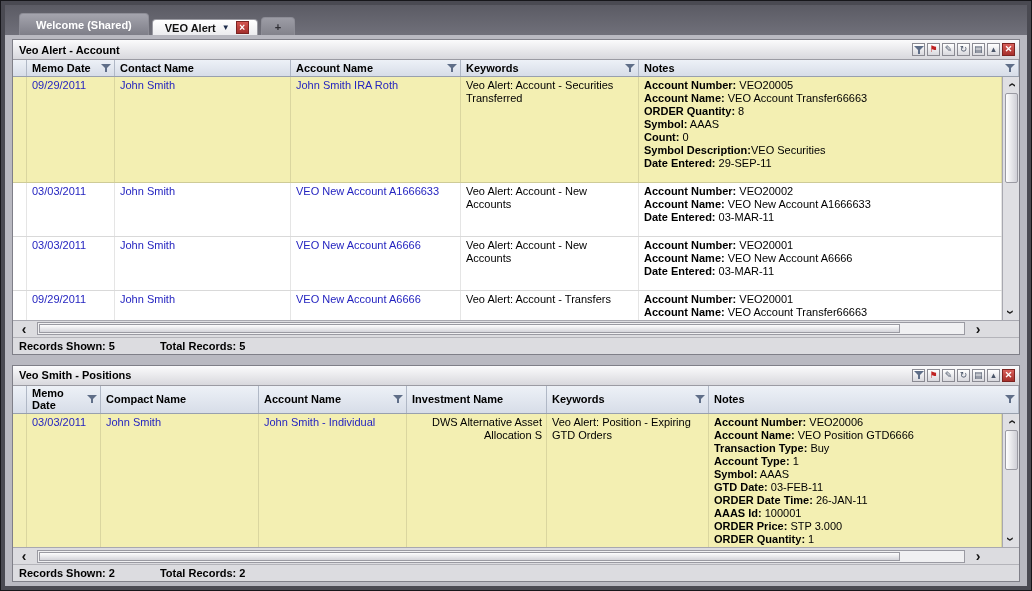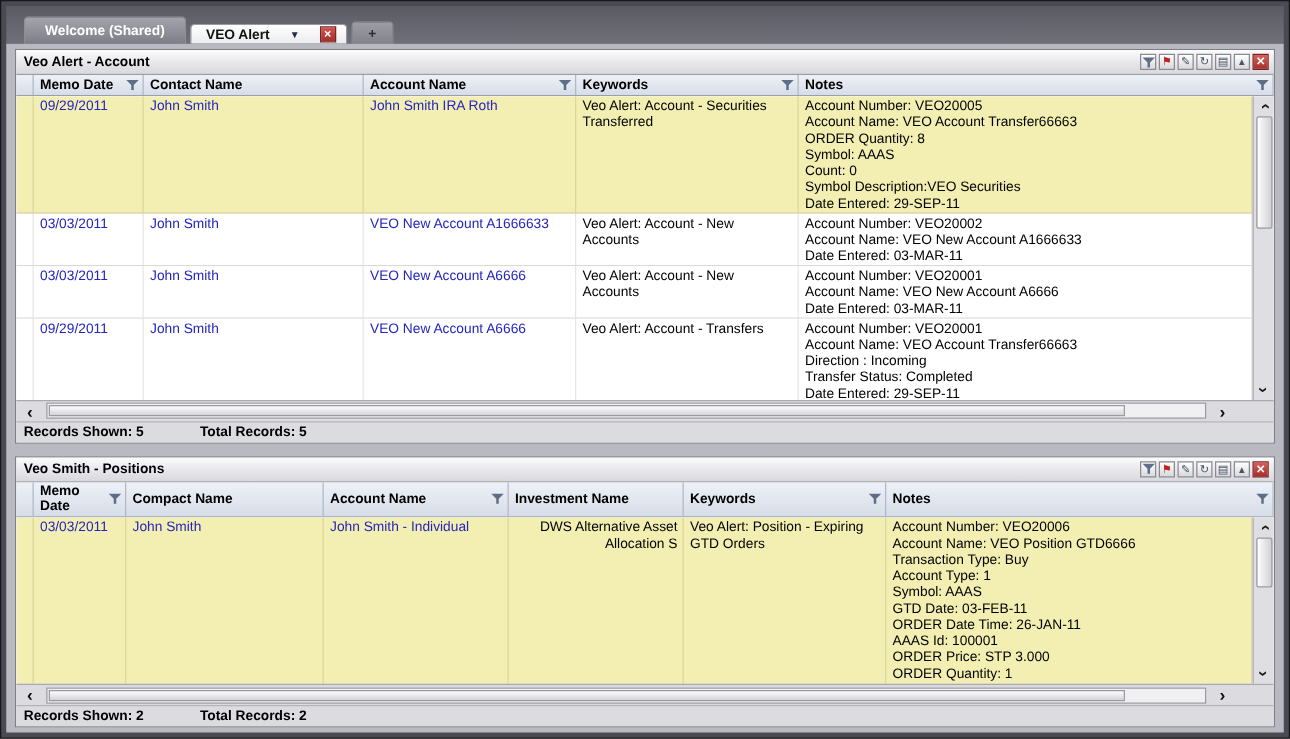--- a/index.html
+++ b/index.html
@@ -2,21 +2,21 @@
 <html><head>
 <meta charset="utf-8">
 <style>
   * { margin:0; padding:0; box-sizing:border-box; }
   body { font-family:"Liberation Sans", sans-serif; background:#808088; }
   .window { width:1032px; height:591px; background:#4a4a52; border:1px solid #17171b; padding:4px; display:flex; flex-direction:column; }
   
   .tabbar { height:30px; background:linear-gradient(#5b5b64,#70707a); display:flex; align-items:flex-end; padding-left:14px; gap:3px; }
   .tab { border-radius:4px 4px 0 0; font-size:11px; font-weight:bold; display:flex; align-items:center; cursor:pointer; }
   .tab.inactive { background:linear-gradient(#a4a4ad,#7e7e88); color:#fff; height:22px; padding:0 16px; border:1px solid #8d8d96; border-bottom:none; }
-  .tab.active { background:linear-gradient(#ffffff,#ececef); color:#111; height:16px; padding:0 8px 0 12px; gap:16px; border:1px solid #9a9aa2; border-bottom:none; }
+  .tab.active { background:linear-gradient(#ffffff,#ececef); color:#111; height:16px; padding:0 8px 0 12px; gap:6px; border:1px solid #9a9aa2; border-bottom:none; }
   .tab.plus { background:linear-gradient(#9c9ca5,#83838c); color:#2e2e34; height:18px; padding:0 13px; border:1px solid #8d8d96; border-bottom:none; }
   .tab-dd { color:#1c2b4a; font-size:8px; }
   .tab-x { width:13px; height:13px; background:linear-gradient(#d4544f,#a32f2c); border:1px solid #7c2321; color:#fff; font-size:10px; font-weight:bold; display:flex; align-items:center; justify-content:center; line-height:1; }
   
   .content { flex:1; background:#b9b9c1; padding:4px 7px; display:flex; flex-direction:column; overflow:hidden; }
   .panel { background:#fff; border:1px solid #7f7f88; display:flex; flex-direction:column; overflow:hidden; }
   .panel.p1 { height:317px; }
   .panel.p2 { height:218px; margin-top:10px; }
   .panel-header { height:20px; flex:0 0 20px; background:linear-gradient(#fbfbfc,#d8d8dd); border-bottom:1px solid #9b9ba3; display:flex; align-items:center; padding:0 4px 0 6px; }
   .panel-title { font-size:11px; font-weight:bold; color:#000; flex:1; }
@@ -31,23 +31,23 @@
   .colcell { border-right:1px solid #b0b8c6; display:flex; align-items:center; padding:1px 3px 1px 5px; font-size:11px; font-weight:bold; line-height:12px; color:#000; overflow:hidden; }
   .colcell .label { flex:1; }
   .funnel { position:relative; width:10px; height:10px; flex:0 0 auto; }
   .funnel::before { content:""; position:absolute; left:0; top:1px; width:0; height:0; border-left:5px solid transparent; border-right:5px solid transparent; border-top:5px solid #5f6e88; }
   .funnel::after { content:""; position:absolute; left:4px; top:5px; width:2px; height:4px; background:#5f6e88; }
   
   .gridbody { flex:1; display:flex; overflow:hidden; background:#fff; }
   .rows { flex:1; overflow:hidden; }
   .row { display:flex; background:#fff; border-bottom:1px solid rgba(0,0,0,0.15); }
   .row.hl { background:#f3efb2; }
-  .cell { border-right:1px solid rgba(0,0,0,0.10); padding:2px 4px 0 5px; font-size:11px; line-height:13px; color:#000; overflow:hidden; }
+  .cell { border-right:1px solid rgba(0,0,0,0.10); padding:2px 4px 12px 5px; font-size:11px; line-height:13px; color:#000; overflow:hidden; }
   .cell.link { color:#2424c0; cursor:pointer; }
-  .notes-line b { font-weight:normal; }
+  .notes-line b { font-weight:bold; }
   
   .vscroll { width:17px; flex:0 0 17px; background:#dfdfe3; border-left:1px solid #a8a8b0; display:flex; flex-direction:column; align-items:center; }
   .varrow { height:16px; flex:0 0 16px; display:flex; align-items:center; justify-content:center; color:#1a1a1a; font-size:14px; font-weight:bold; cursor:pointer; }
   .rot-up { display:block; transform:rotate(-90deg); }
   .rot-down { display:block; transform:rotate(90deg); }
   .vthumb { width:13px; background:linear-gradient(90deg,#ffffff,#cfcfd6); border:1px solid #9a9aa2; border-radius:2px; }
   .vfill { flex:1; }
   .hscroll { height:17px; flex:0 0 17px; background:#dcdce0; border-top:1px solid #a8a8b0; display:flex; align-items:center; padding:0 2px; }
   .harrow { width:18px; text-align:center; font-size:14px; font-weight:bold; color:#111; line-height:1; cursor:pointer; }
   .htrack { flex:1; height:13px; background:#f0f0f2; border:1px solid #9a9aa2; margin:0 4px; position:relative; }

